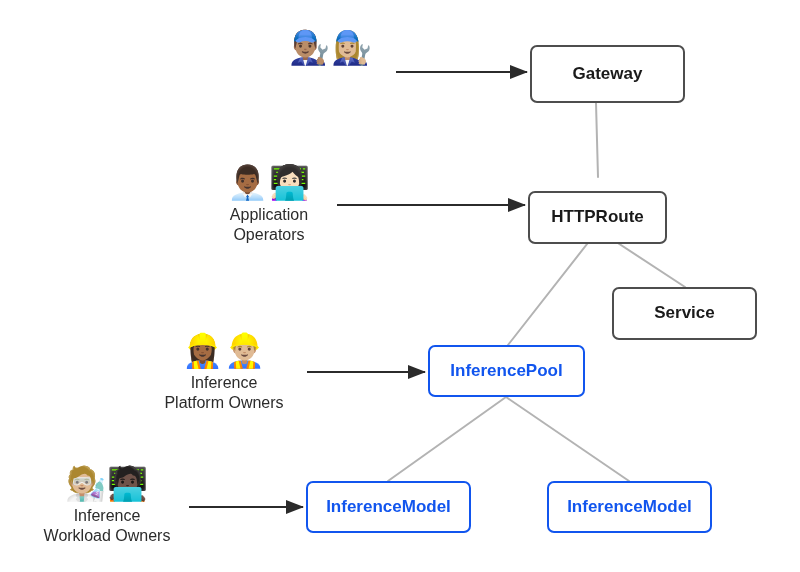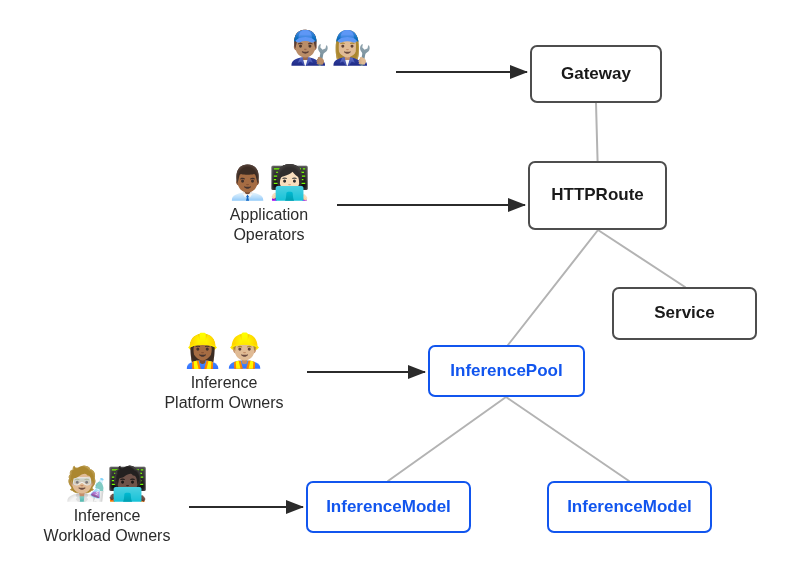--- a/index.html
+++ b/index.html
@@ -95,24 +95,24 @@
       </g>
     <g id="persona-arrows">
         <line x1="396" y1="72" x2="527" y2="72" stroke="#2b2b2b" stroke-width="2" marker-end="url(#persona-arrowhead)"></line>
         <line x1="337" y1="205" x2="525" y2="205" stroke="#2b2b2b" stroke-width="2" marker-end="url(#persona-arrowhead)"></line>
         <line x1="307" y1="372" x2="425" y2="372" stroke="#2b2b2b" stroke-width="2" marker-end="url(#persona-arrowhead)"></line>
         <line x1="189" y1="507" x2="303" y2="507" stroke="#2b2b2b" stroke-width="2" marker-end="url(#persona-arrowhead)"></line>
       </g>
   </svg>
 
   <div id="nodes-layer">
-      <div class="node kind-core" style="left: 530px; top: 45px; width: 132px; height: 58px;">
+      <div class="node kind-core" style="left: 530px; top: 45px; width: 155px; height: 58px;">
         <span class="node-label">Gateway</span>
       </div>
-      <div class="node kind-core" style="left: 528px; top: 161px; width: 139px; height: 69px;">
+      <div class="node kind-core" style="left: 528px; top: 191px; width: 139px; height: 53px;">
         <span class="node-label">HTTPRoute</span>
       </div>
       <div class="node kind-core" style="left: 612px; top: 287px; width: 145px; height: 53px;">
         <span class="node-label">Service</span>
       </div>
       <div class="node kind-inference" style="left: 428px; top: 345px; width: 157px; height: 52px;">
         <span class="node-label">InferencePool</span>
       </div>
       <div class="node kind-inference" style="left: 306px; top: 481px; width: 165px; height: 52px;">
         <span class="node-label">InferenceModel</span>

